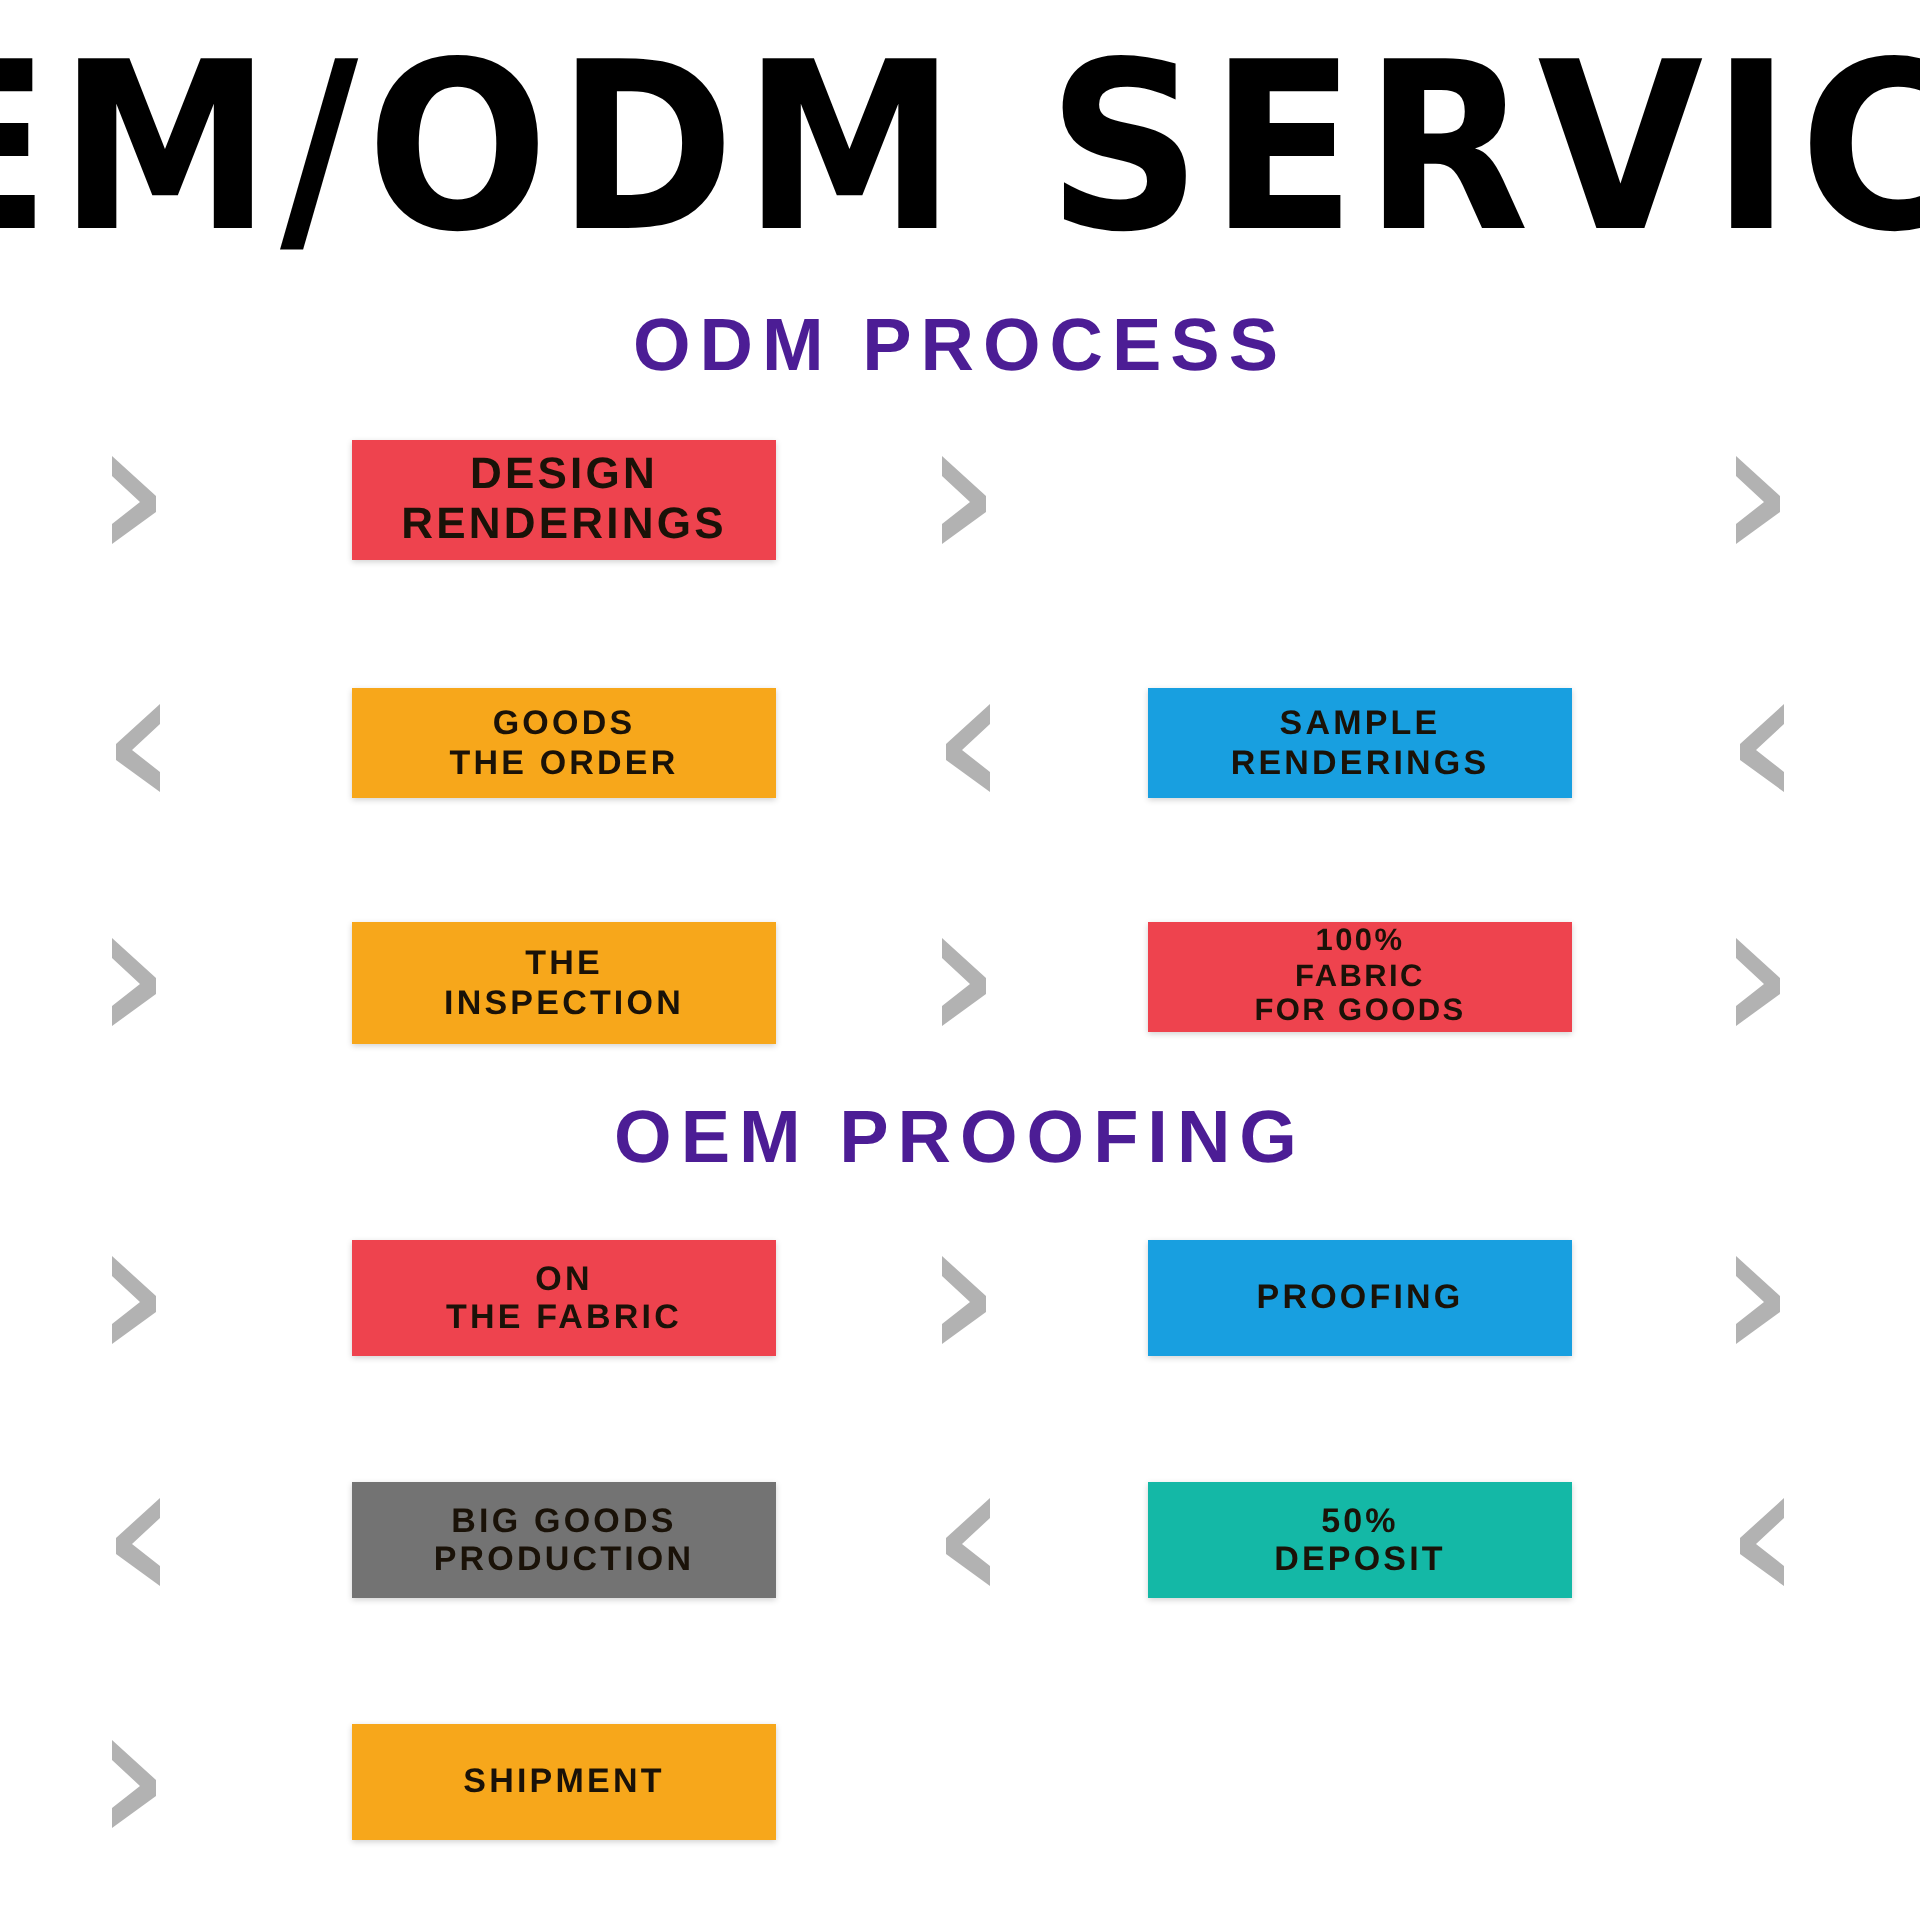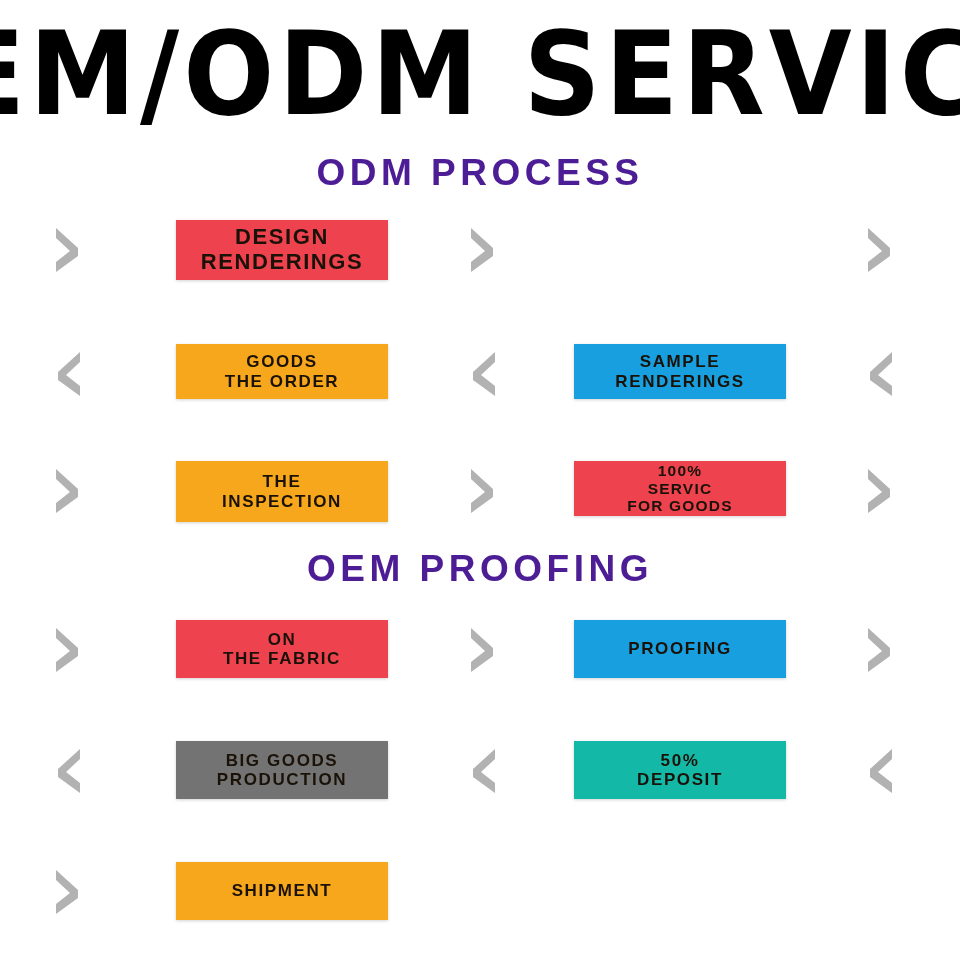--- a/index.html
+++ b/index.html
@@ -174,21 +174,21 @@
     </div>
   </div>
   <div class="chevron chev-1">
     <svg viewBox="0 0 40 52">
         <path d="M8 4 L30 24 L30 32 L8 48 L8 38 L22 27 L8 14 Z" fill="#B2B2B2"></path>
       </svg>
   </div>
   <div class="pbox col-b size-3" style="top:0;height:55px;background:#EE434E">
     <div class="lines">
       <div>100%</div>
-      <div>SERVIC</div>
+      <div>FABRIC</div>
       <div>FOR GOODS</div>
     </div>
   </div>
   <div class="chevron chev-2">
     <svg viewBox="0 0 40 52">
         <path d="M8 4 L30 24 L30 32 L8 48 L8 38 L22 27 L8 14 Z" fill="#B2B2B2"></path>
       </svg>
   </div>
 </div>
 

